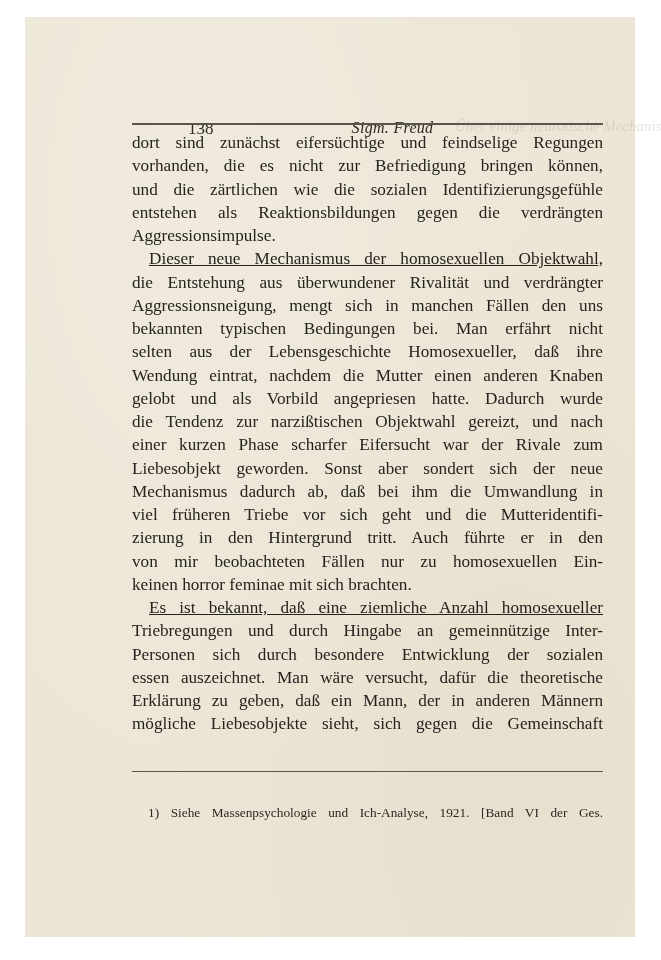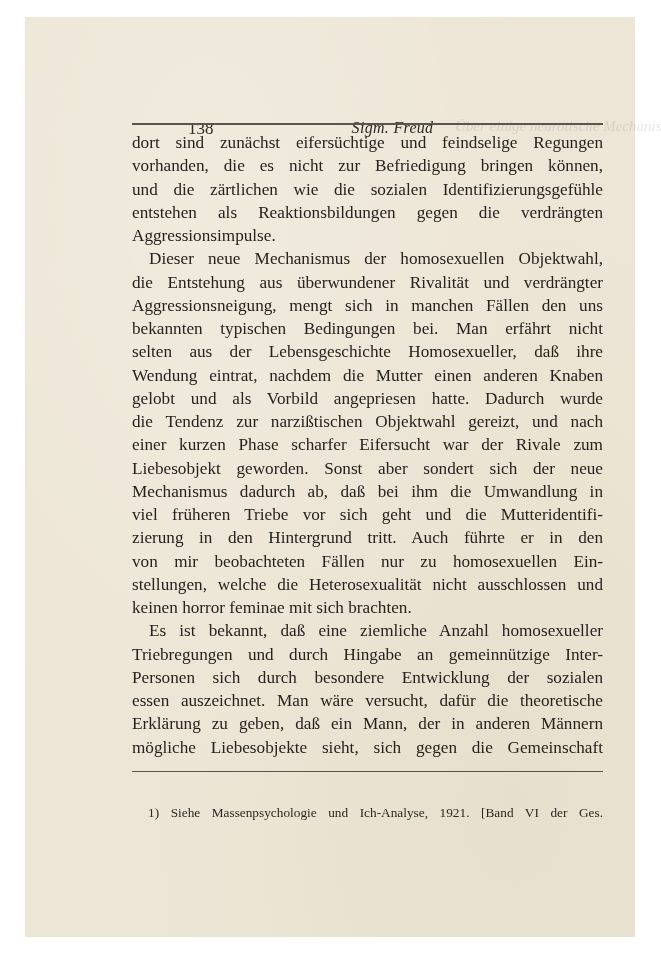--- a/index.html
+++ b/index.html
@@ -63,21 +63,21 @@
   }
   .line {
     height: 23.25px;
     line-height: 23.25px;
     text-align: justify;
     text-align-last: justify;
     white-space: nowrap;
     overflow: visible;
   }
   .line.last { text-align-last: left; }
-  .line.indent { padding-left: 17px; }
+  .line.indent { padding-left: 17px; text-decoration: underline; }
   .line .it { }
   .footnote-rule {
     position: absolute;
     left: 132px; top: 771px;
     width: 471px; height: 1.2px;
     background: #5a554c;
   }
   .footnotes {
     position: absolute;
     left: 132px; top: 780px;
@@ -124,21 +124,20 @@
     <div class="line"><span>selten aus der Lebensgeschichte Homosexueller, daß ihre</span></div>
     <div class="line"><span>Wendung eintrat, nachdem die Mutter einen anderen Knaben</span></div>
     <div class="line"><span>gelobt und als Vorbild angepriesen hatte. Dadurch wurde</span></div>
     <div class="line"><span>die Tendenz zur narzißtischen Objektwahl gereizt, und nach</span></div>
     <div class="line"><span>einer kurzen Phase scharfer Eifersucht war der Rivale zum</span></div>
     <div class="line"><span>Liebesobjekt geworden. Sonst aber sondert sich der neue</span></div>
     <div class="line"><span>Mechanismus dadurch ab, daß bei ihm die Umwandlung in</span></div>
     <div class="line"><span>viel früheren Triebe vor sich geht und die Mutteridentifi-</span></div>
     <div class="line"><span>zierung in den Hintergrund tritt. Auch führte er in den</span></div>
     <div class="line"><span>von mir beobachteten Fällen nur zu homosexuellen Ein-</span></div>
-    <div class="line"><span>stellungen, welche die Heterosexualität nicht ausschlossen und</span></div>
     <div class="line last"><span>keinen </span><span class="it">horror feminae</span><span> mit sich brachten.</span></div>
     <div class="line indent"><span>Es ist bekannt, daß eine ziemliche Anzahl homosexueller</span></div>
     <div class="line"><span>Triebregungen und durch Hingabe an gemeinnützige Inter-</span></div>
     <div class="line"><span>Personen sich durch besondere Entwicklung der sozialen</span></div>
     <div class="line"><span>essen auszeichnet. Man wäre versucht, dafür die theoretische</span></div>
     <div class="line"><span>Erklärung zu geben, daß ein Mann, der in anderen Männern</span></div>
     <div class="line"><span>mögliche Liebesobjekte sieht, sich gegen die Gemeinschaft</span></div>
   </div>
 
 <div class="footnote-rule"></div>

